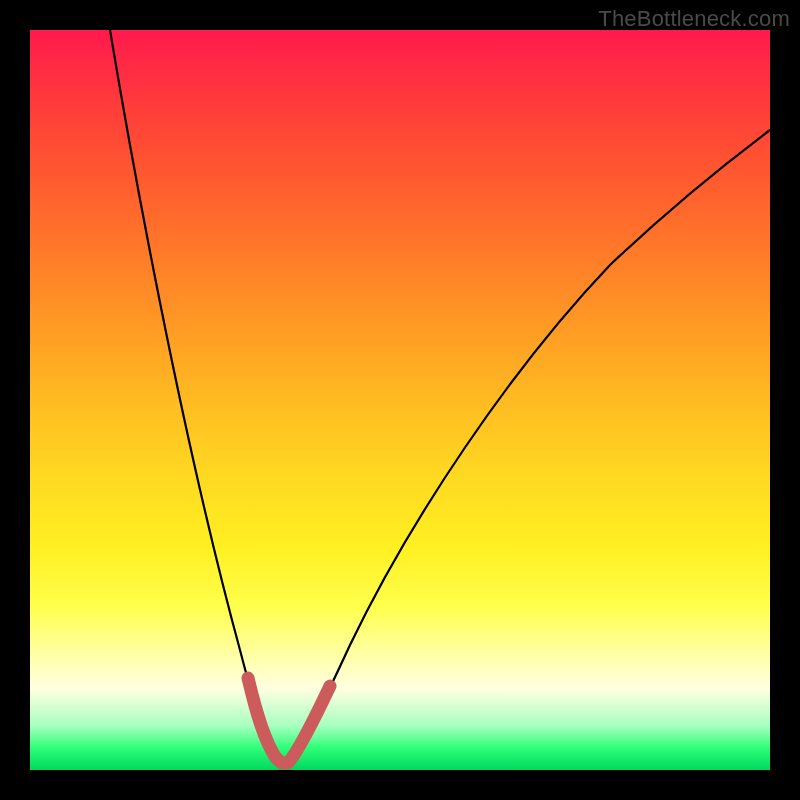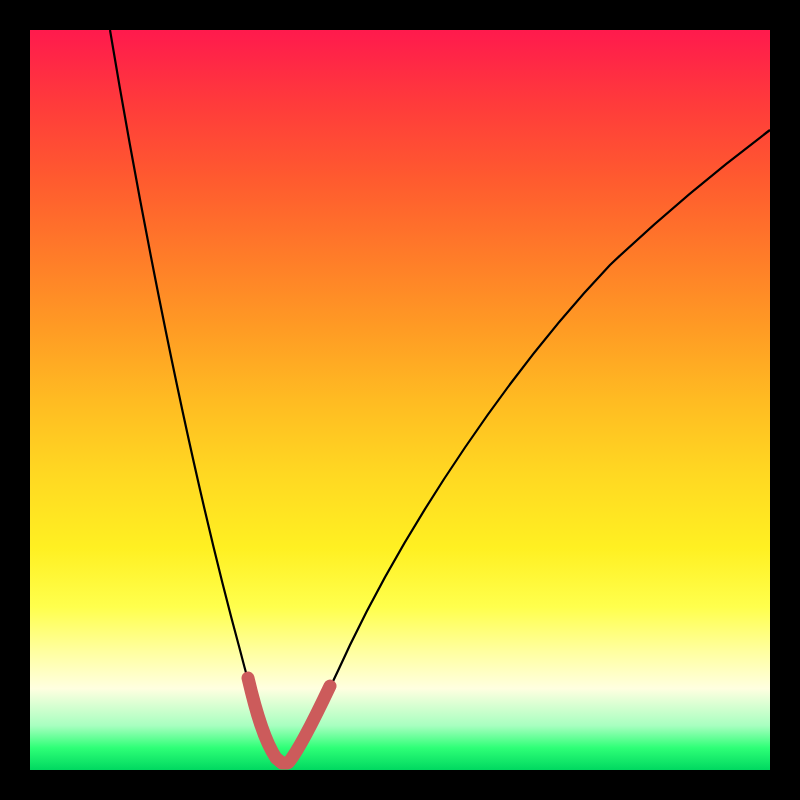--- a/index.html
+++ b/index.html
@@ -77,14 +77,15 @@
 
       <path d="M 218 648
                C 226 682, 234 710, 246 728
                L 252 733
                L 258 733
                C 268 722, 282 694, 300 656" fill="none" stroke="#cc5b5b" stroke-width="13" stroke-linecap="round" stroke-linejoin="round"></path>
     </svg>
 
   </div>
 
+  <div class="watermark">TheBottleneck.com</div>
 
 </div>
 
 </body></html>

